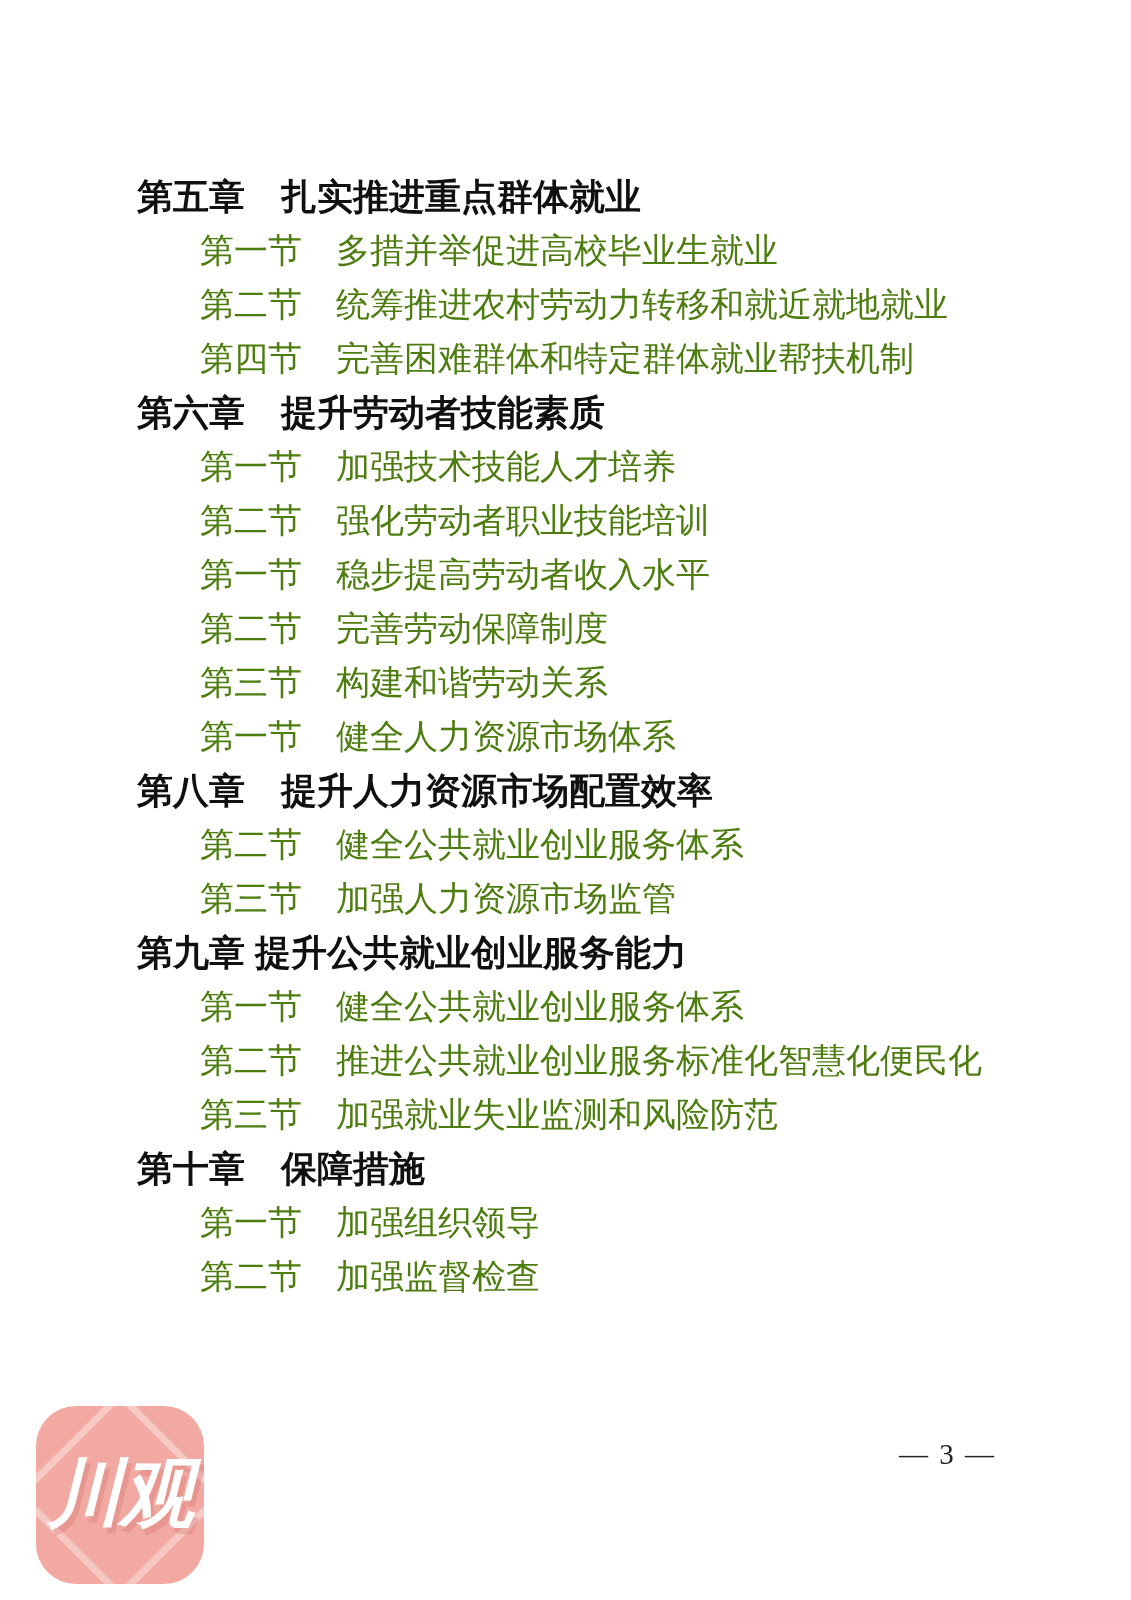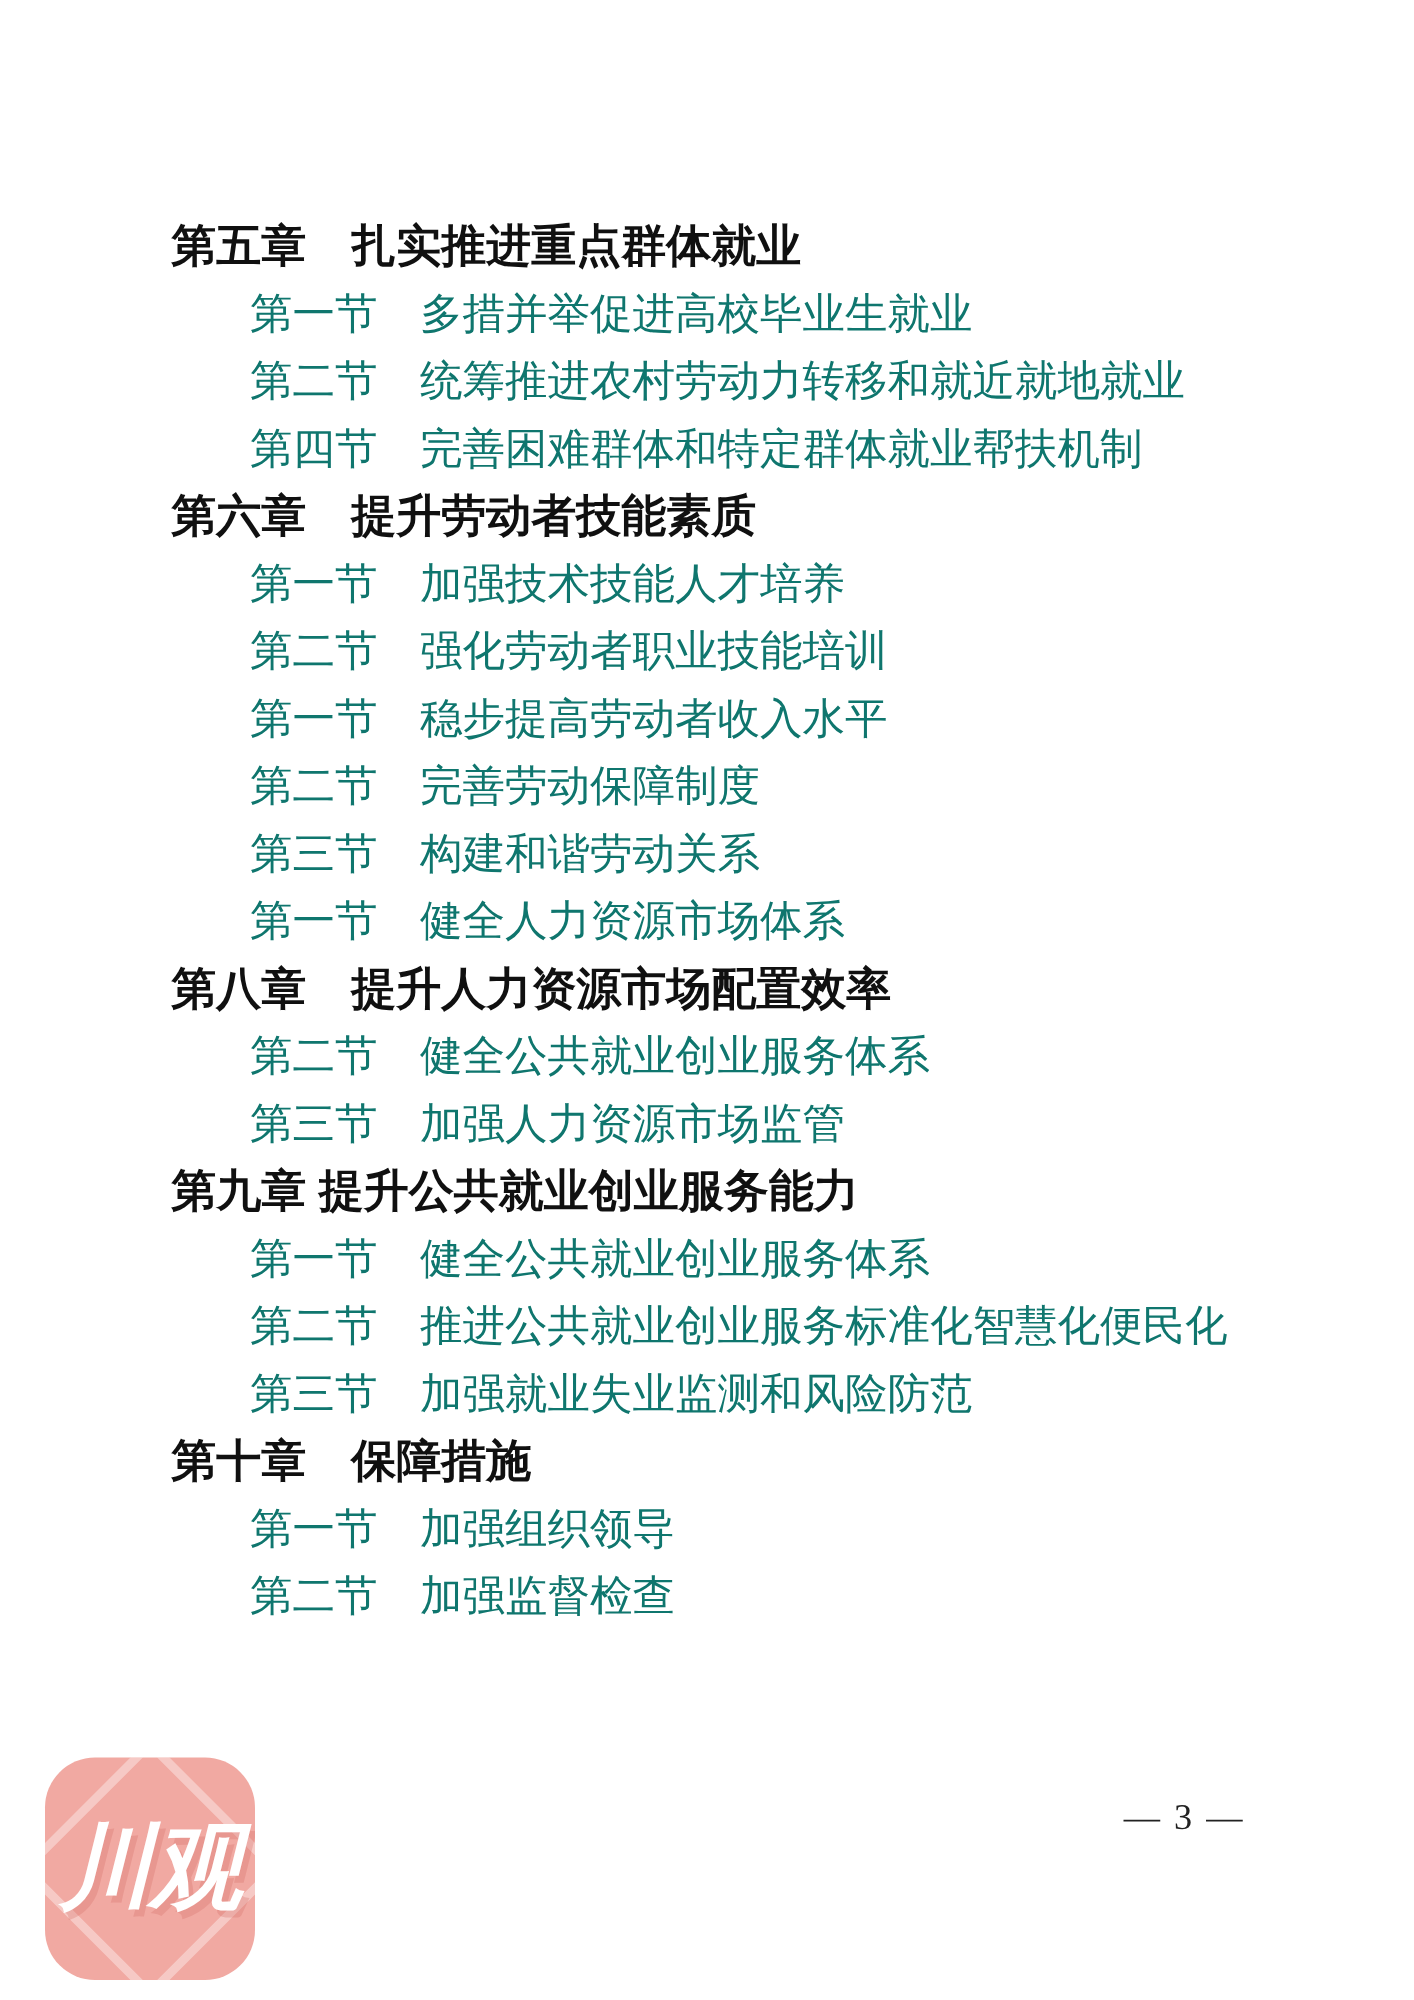--- a/index.html
+++ b/index.html
@@ -37,21 +37,21 @@
     font-family: "Liberation Sans", "DejaVu Sans", sans-serif;
     font-weight: 700;
     font-size: 36px;
     color: #101010;
   }
   .section {
     padding-left: 200px;
     font-family: Liberation Sans, sans-serif;
     font-weight: 400;
     font-size: 34px;
-    color: #0f766e;
+    color: #4d7c0f;
   }
   .page-number {
     position: absolute;
     top: 1438px;
     left: 890px;
     width: 115px;
     text-align: center;
     font-family: "Liberation Serif", "DejaVu Serif", serif;
     font-size: 29px;
     color: #222222;

